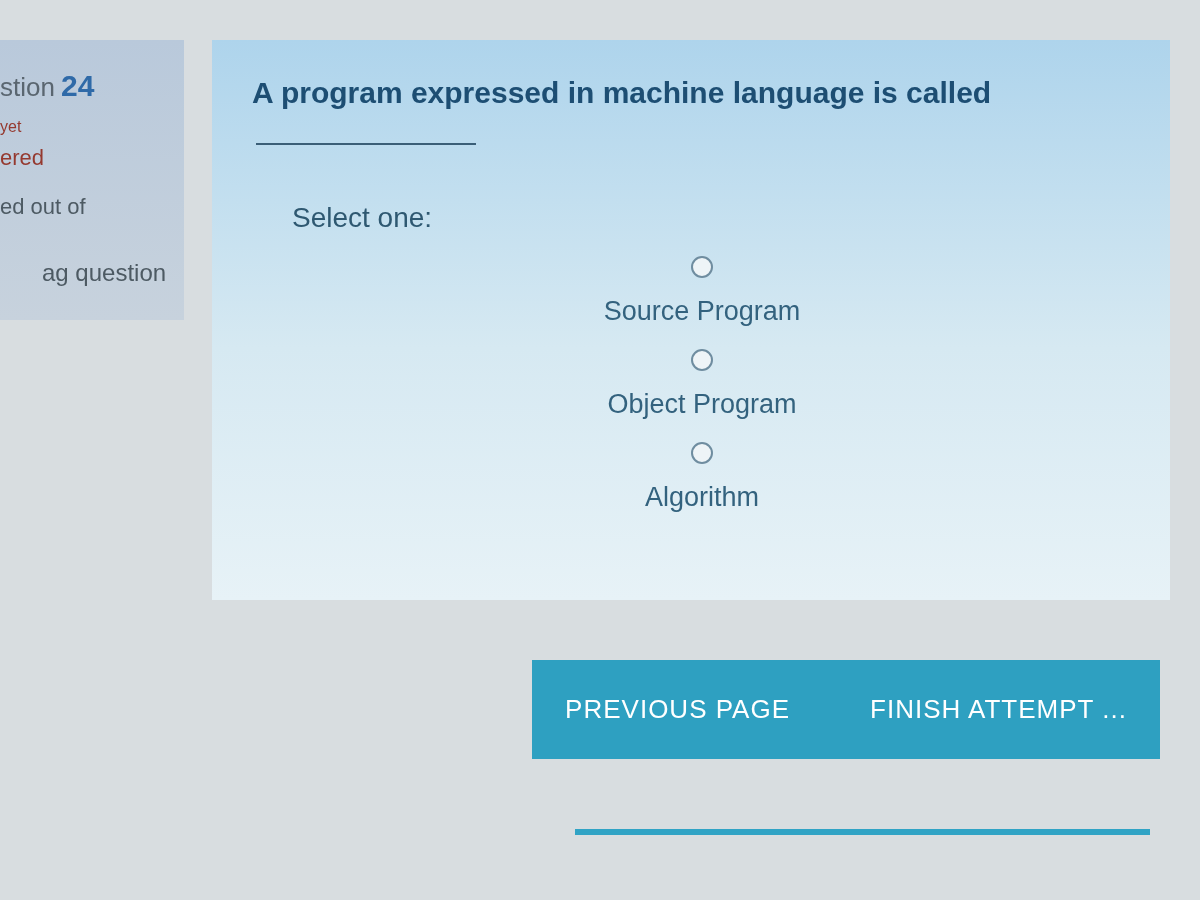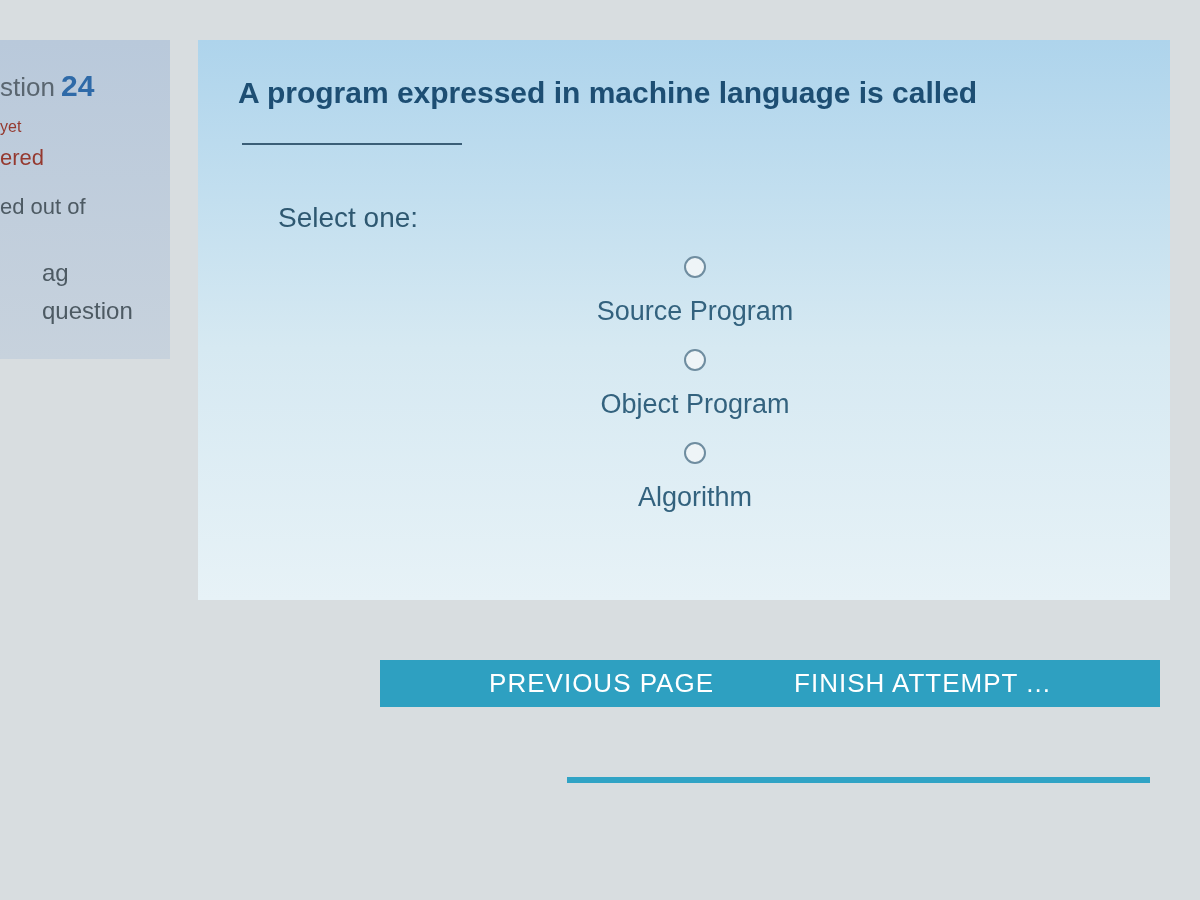--- a/index.html
+++ b/index.html
@@ -10,21 +10,21 @@
     height: 900px;
     overflow: hidden;
     padding: 40px 30px 20px 0;
   }
   .wrap {
     display: flex;
     gap: 28px;
     align-items: flex-start;
   }
   .sidebar {
-    width: 170px;
+    width: 184px;
     background: linear-gradient(180deg, #b9c9db 0%, #c7d2dd 100%);
     padding: 22px 10px 28px 0;
     color: #4a5660;
     font-size: 22px;
     line-height: 1.6;
   }
   .sidebar .qline { margin-bottom: 4px; }
   .sidebar .qlabel { color:#5a6670; font-size:26px;}
   .sidebar .qnum { color:#2f6aa8; font-weight:600; font-size:30px; }
   .sidebar .status1 { color:#95392f; font-size:16px; }
@@ -78,25 +78,25 @@
     background:#eef4f7;
     flex-shrink:0;
   }
   .option-label {
     color:#33627e;
     font-size:27px;
   }
   .nav-bar {
     background:#2ea0c1;
     margin-top: 60px;
-    padding: 8px 30px;
+    padding: 34px 30px;
     display:flex;
     justify-content:center;
     gap: 80px;
-    width: 780px;
+    width: 628px;
     margin-left:auto;
     margin-right:10px;
   }
   .nav-btn {
     color:#ffffff;
     font-size:26px;
     font-weight:500;
     letter-spacing:1px;
     cursor:pointer;
     user-select:none;

